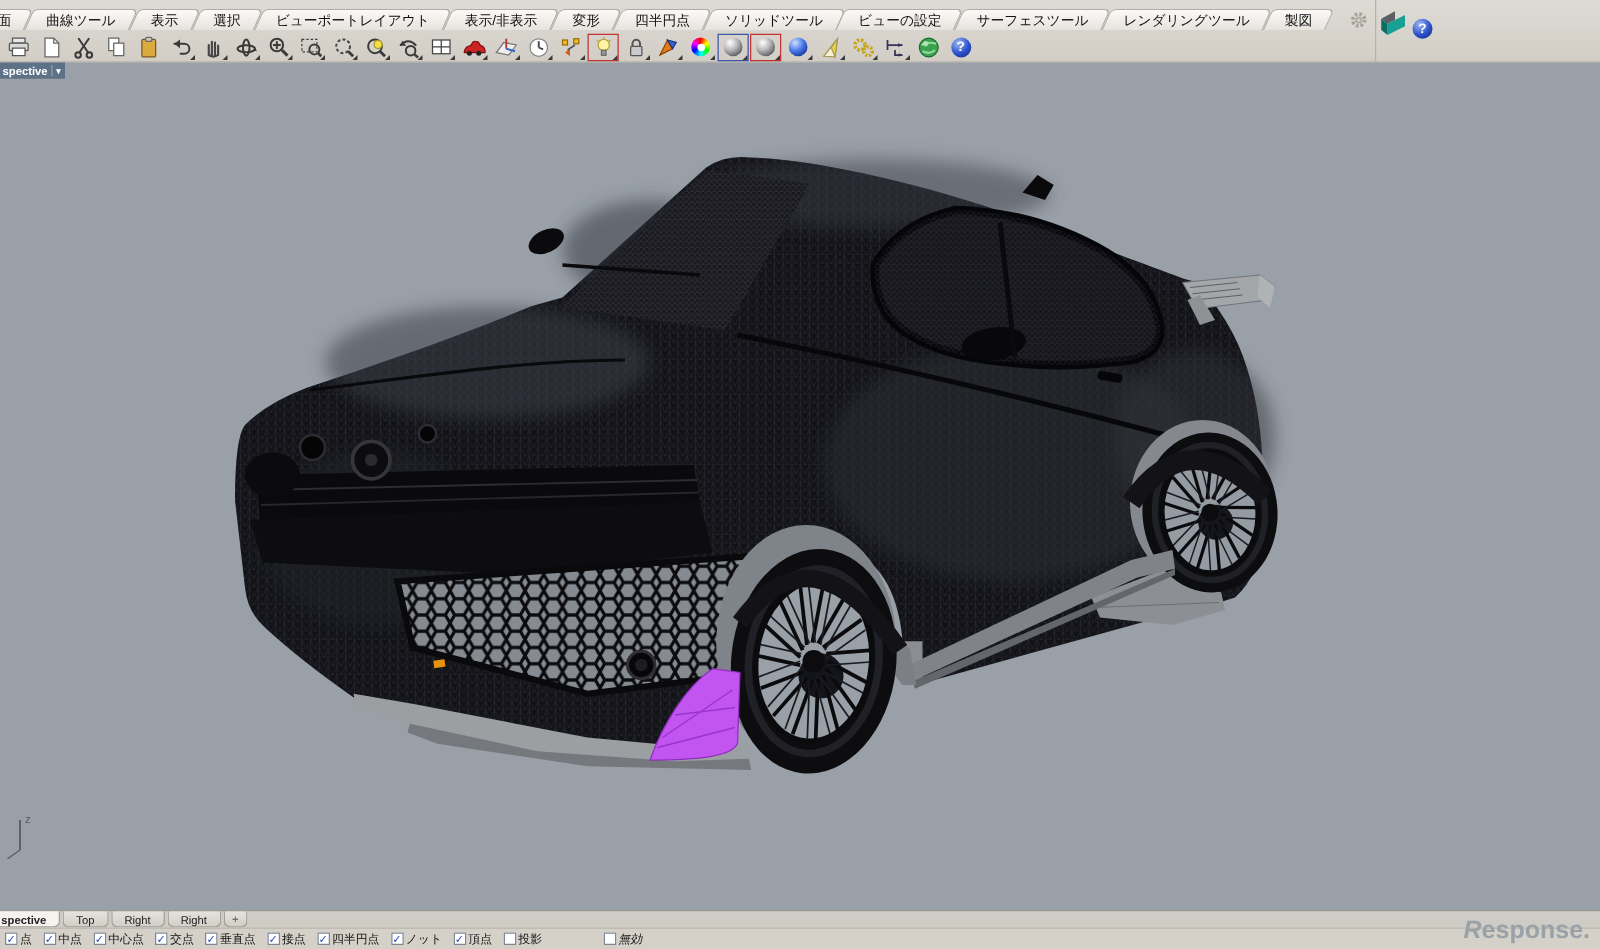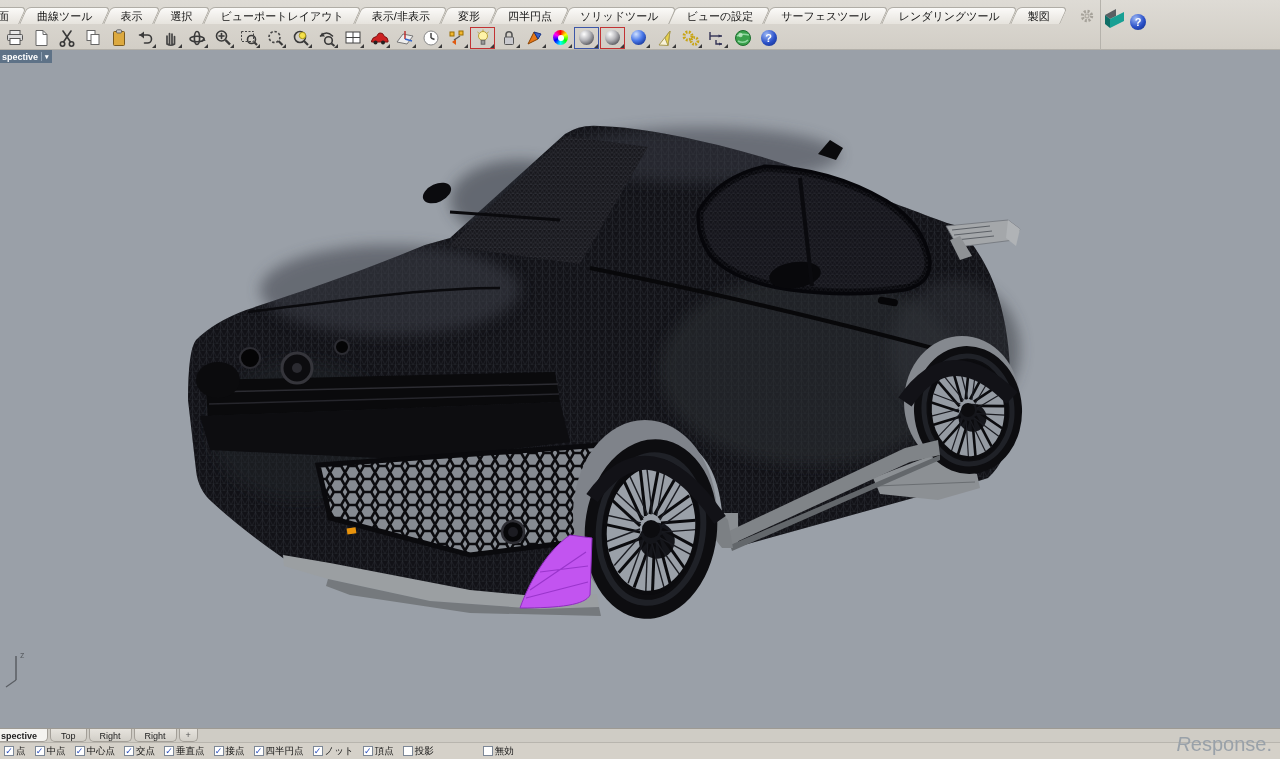--- a/index.html
+++ b/index.html
@@ -58,23 +58,23 @@
     border-radius:0 0 5px 5px; display:flex; align-items:center; white-space:nowrap; }
   .vtab.active { background:#f4f3f0; font-weight:bold; }
   .vtab.truncated { margin-left:-10px; border-radius:0 0 5px 0; }
   .vtab.add { padding:0 6px; color:#555; }
   #status-bar { position:absolute; top:742px; left:0; width:1280px; height:17px;
     background:#d5d1c9; border-top:1px solid #b8b5ae; display:flex; align-items:center;
     padding-left:4px; gap:9px; }
   .osnap { display:flex; align-items:center; gap:2px; font-size:9.5px; color:#111; white-space:nowrap; }
   .osnap .cb { width:10px; height:10px; background:#fff; border:1px solid #7d8897; font-size:9px;
     line-height:8px; color:#2b4fc0; text-align:center; }
-  .osnap.gap { margin-left:40px; }
+  .osnap.gap { margin-left:40px;font-style:italic; }
   #watermark { position:absolute; right:8px; bottom:3px; z-index:40; color:#99a1a9;
-    font-size:20px; font-weight:normal; letter-spacing:0px; }
+    font-size:20px; font-weight:bold; letter-spacing:0px; }
   #watermark::first-letter { font-style:italic; }
 </style>
 </head>
 <body>
 
 <div id="app">
 
   <div id="header">
     <div id="menu-tabs">
         <div class="menu-tab truncated"><span>面</span></div>

